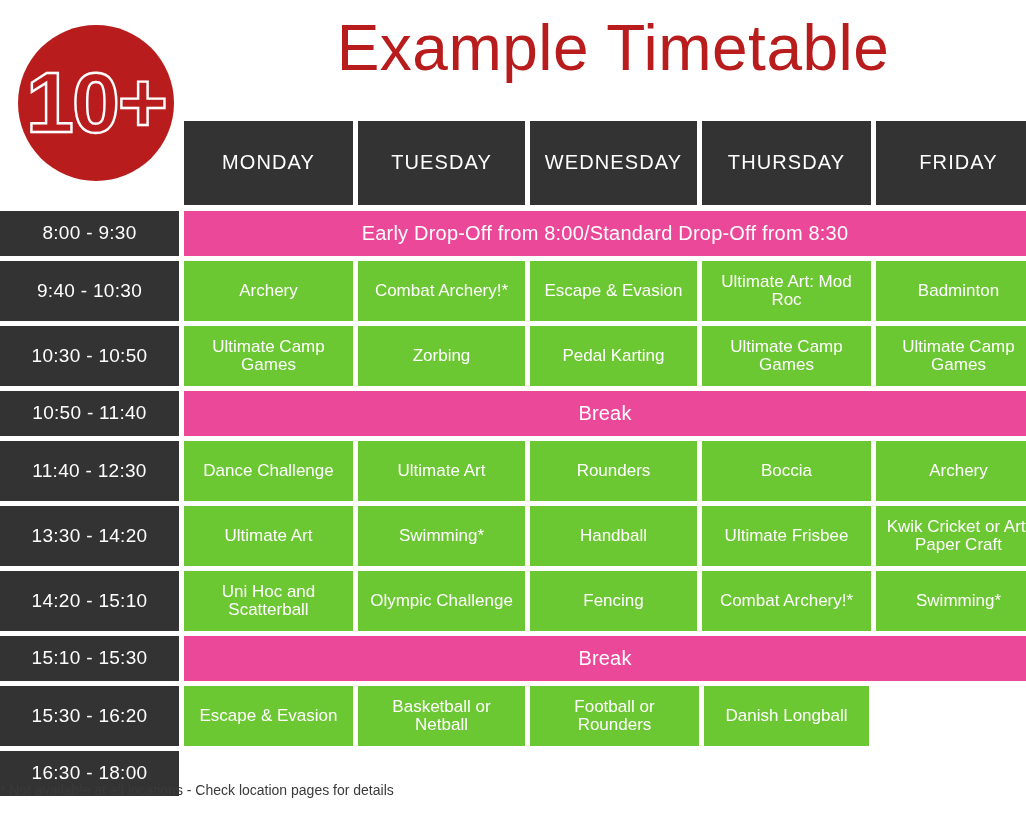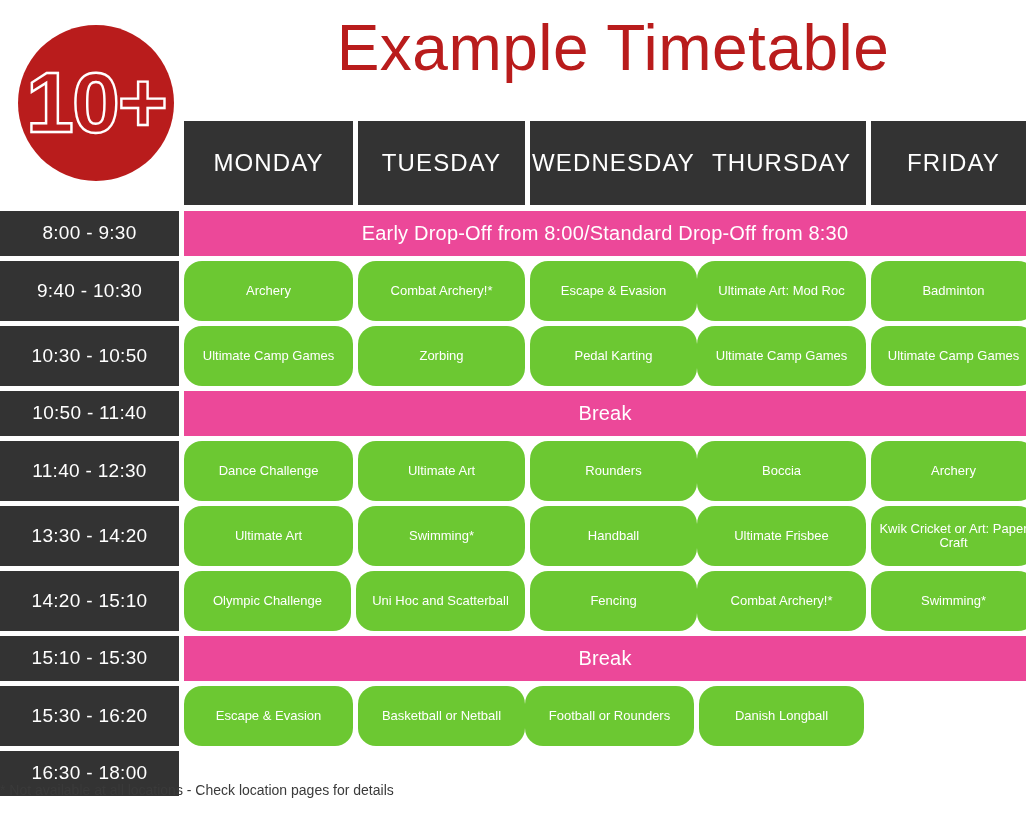--- a/index.html
+++ b/index.html
@@ -89,44 +89,43 @@
     background: #333333;
     font-size: 19px;
     font-weight: 400;
     letter-spacing: 0.3px;
   }
 
   .daycols { display: flex; flex: 1 1 auto; }
 
   .dayhead {
     background: #333333;
-    font-size: 24px;
+    font-size: 20px;
     letter-spacing: 1.1px;
     font-weight: 400;
     height: 84px;
   }
 
   .cell {
     background: #6cc832;
-    font-size: 13px;
+    font-size: 17px;
     padding: 2px 8px;
-    border-radius: 18px;
   }
 
   .span-cell {
     background: #ec4899;
     flex: 1 1 auto;
     font-size: 20px;
     letter-spacing: 0.2px;
   }
 
   
   .c0 { flex: 0 0 169px; margin-right: 5px; }
   .c1 { flex: 0 0 167px; margin-right: 5px; }
-  .c2 { flex: 0 0 167px; }
+  .c2 { flex: 0 0 167px; margin-right: 5px; }
   .c3 { flex: 0 0 169px; margin-right: 5px; }
   .c4 { flex: 0 0 165px; }
   .h-wide   { height: 45px; }
   .h-act    { height: 60px; }
 
   .row-header { margin-bottom: 6px; }
 
   .footnote {
     position: absolute;
     left: 0;
@@ -217,22 +216,22 @@
       <div class="cell c1 h-act">Swimming*</div>
       <div class="cell c2 h-act">Handball</div>
       <div class="cell c3 h-act">Ultimate Frisbee</div>
       <div class="cell c4 h-act">Kwik Cricket or Art: Paper Craft</div>
     </div>
   </div>
 
   <div class="row">
     <div class="timecell h-act">14:20 - 15:10</div>
     <div class="daycols">
+      <div class="cell c0 h-act">Uni Hoc and Scatterball</div>
       <div class="cell c1 h-act">Olympic Challenge</div>
-      <div class="cell c0 h-act">Uni Hoc and Scatterball</div>
       <div class="cell c2 h-act">Fencing</div>
       <div class="cell c3 h-act">Combat Archery!*</div>
       <div class="cell c4 h-act">Swimming*</div>
     </div>
   </div>
 
   <div class="row">
     <div class="timecell h-wide">15:10 - 15:30</div>
     <div class="daycols">
       <div class="span-cell h-wide">Break</div>

